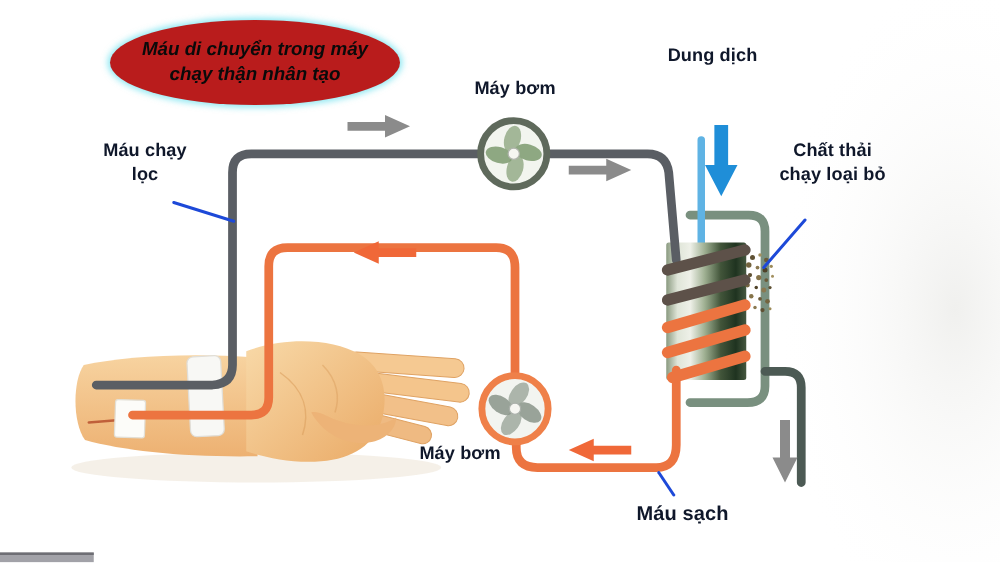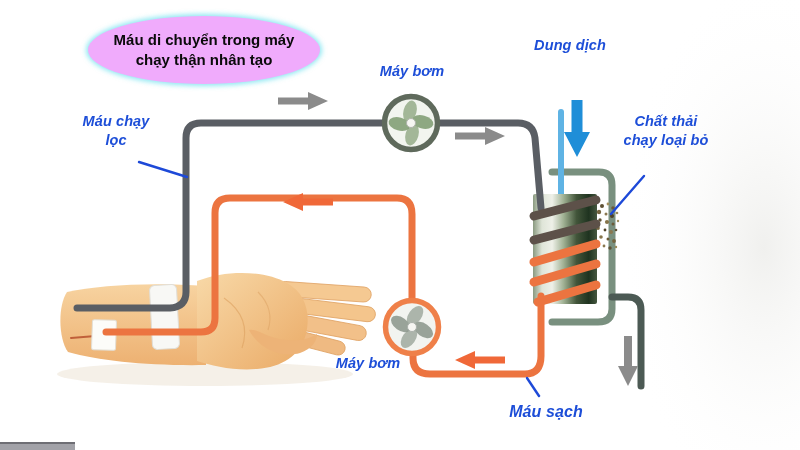--- a/index.html
+++ b/index.html
@@ -3,31 +3,31 @@
 <meta charset="utf-8">
 <style>
   html,body{margin:0;padding:0;background:#ffffff;}
   #stage{
     position:relative;width:800px;height:450px;overflow:hidden;
     background:#ffffff;
     font-family:"Liberation Sans", sans-serif;
   }
   #diagram-svg{position:absolute;left:0;top:0;}
   .lbl{
-    position:absolute;color:#1d4ed8;font-weight:700;font-style:italic;
+    position:absolute;color:#0f172a;font-weight:700;
     text-align:center;line-height:1.28;font-size:14.5px;
     letter-spacing:.1px;white-space:nowrap;
   }
   .lbl span{display:block;}
   #title-bubble{
     position:absolute;left:88px;top:16px;width:232px;height:68px;
-    background:#f0abfc;border-radius:50%;
+    background:#b91c1c;border-radius:50%;
     box-shadow:0 0 5px 2px rgba(53,214,232,.55);
     display:flex;flex-direction:column;align-items:center;justify-content:center;
-    color:#0a0a0a;font-weight:700;font-size:15px;line-height:1.35;
+    color:#0a0a0a;font-weight:700;font-style:italic;font-size:15px;line-height:1.35;
     text-align:center;
   }
   #lbl-pump-top{left:352px;top:62px;width:120px;}
   #lbl-disinfectant{left:508px;top:36px;width:124px;}
   #lbl-waste{left:602px;top:112px;width:128px;text-align:center;}
   #lbl-unfiltered{left:62px;top:112px;width:108px;}
   #lbl-pump-bottom{left:310px;top:354px;width:116px;}
   #lbl-clean{left:494px;top:402px;width:104px;font-size:16px;}
   #screen-edge-bar{
     position:absolute;left:0;top:442px;width:75px;height:8px;

